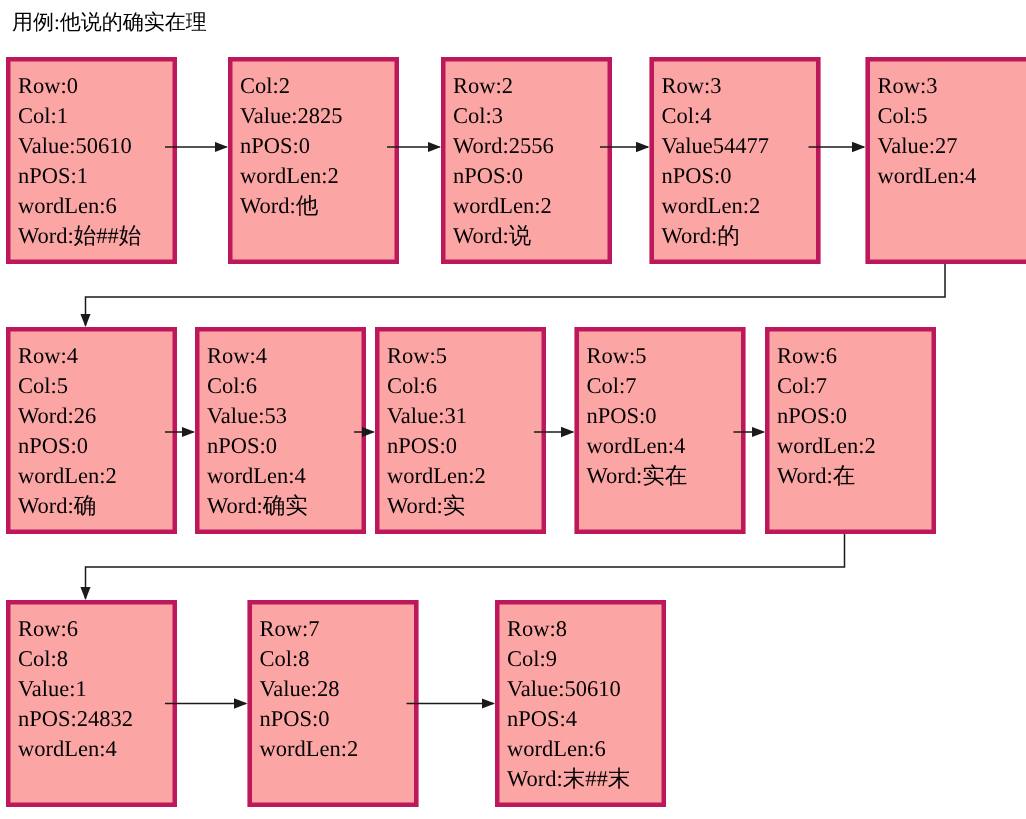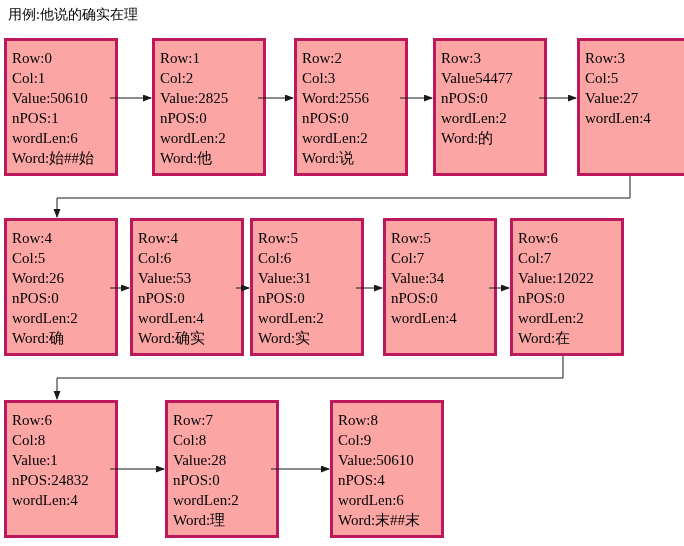--- a/index.html
+++ b/index.html
@@ -39,37 +39,37 @@
 
 <div class="node" style="left:4px;top:38px">
   <div>Row:0</div>
   <div>Col:1</div>
   <div>Value:50610</div>
   <div>nPOS:1</div>
   <div>wordLen:6</div>
   <div>Word:始##始</div>
 </div>
 <div class="node" style="left:152px;top:38px">
-  <div>Row:1</div>
   <div>Col:2</div>
   <div>Value:2825</div>
   <div>nPOS:0</div>
   <div>wordLen:2</div>
   <div>Word:他</div>
 </div>
 <div class="node" style="left:294px;top:38px">
   <div>Row:2</div>
   <div>Col:3</div>
   <div>Word:2556</div>
   <div>nPOS:0</div>
   <div>wordLen:2</div>
   <div>Word:说</div>
 </div>
 <div class="node" style="left:433px;top:38px">
   <div>Row:3</div>
+  <div>Col:4</div>
   <div>Value54477</div>
   <div>nPOS:0</div>
   <div>wordLen:2</div>
   <div>Word:的</div>
 </div>
 <div class="node" style="left:577px;top:38px">
   <div>Row:3</div>
   <div>Col:5</div>
   <div>Value:27</div>
   <div>wordLen:4</div>
@@ -95,47 +95,45 @@
   <div>Row:5</div>
   <div>Col:6</div>
   <div>Value:31</div>
   <div>nPOS:0</div>
   <div>wordLen:2</div>
   <div>Word:实</div>
 </div>
 <div class="node" style="left:383px;top:218px">
   <div>Row:5</div>
   <div>Col:7</div>
-  <div>Value:34</div>
   <div>nPOS:0</div>
   <div>wordLen:4</div>
+  <div>Word:实在</div>
 </div>
 <div class="node" style="left:510px;top:218px">
   <div>Row:6</div>
   <div>Col:7</div>
-  <div>Value:12022</div>
   <div>nPOS:0</div>
   <div>wordLen:2</div>
   <div>Word:在</div>
 </div>
 
 <div class="node" style="left:4px;top:400px">
   <div>Row:6</div>
   <div>Col:8</div>
   <div>Value:1</div>
   <div>nPOS:24832</div>
   <div>wordLen:4</div>
 </div>
 <div class="node" style="left:165px;top:400px">
   <div>Row:7</div>
   <div>Col:8</div>
   <div>Value:28</div>
   <div>nPOS:0</div>
   <div>wordLen:2</div>
-  <div>Word:理</div>
 </div>
 <div class="node" style="left:330px;top:400px">
   <div>Row:8</div>
   <div>Col:9</div>
   <div>Value:50610</div>
   <div>nPOS:4</div>
   <div>wordLen:6</div>
   <div>Word:末##末</div>
 </div>
 

